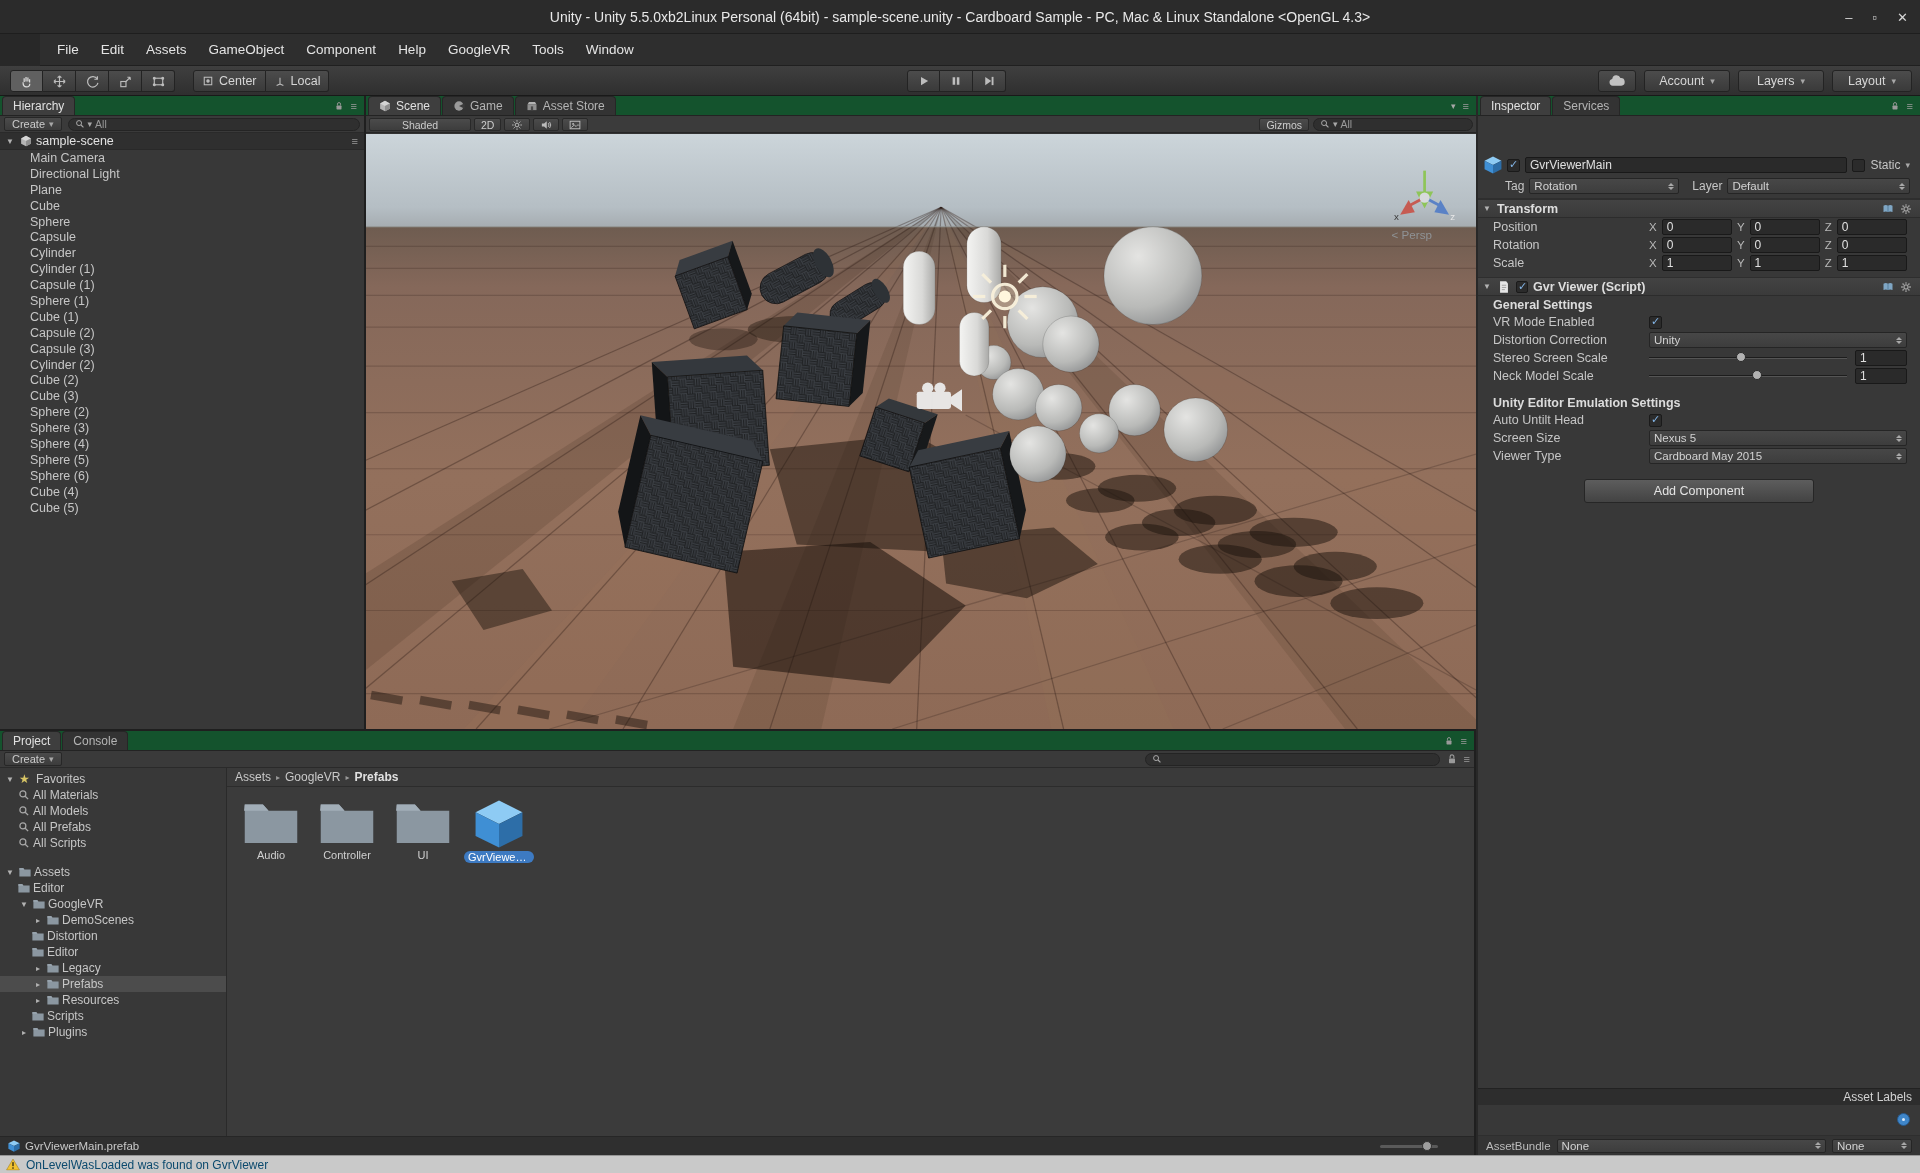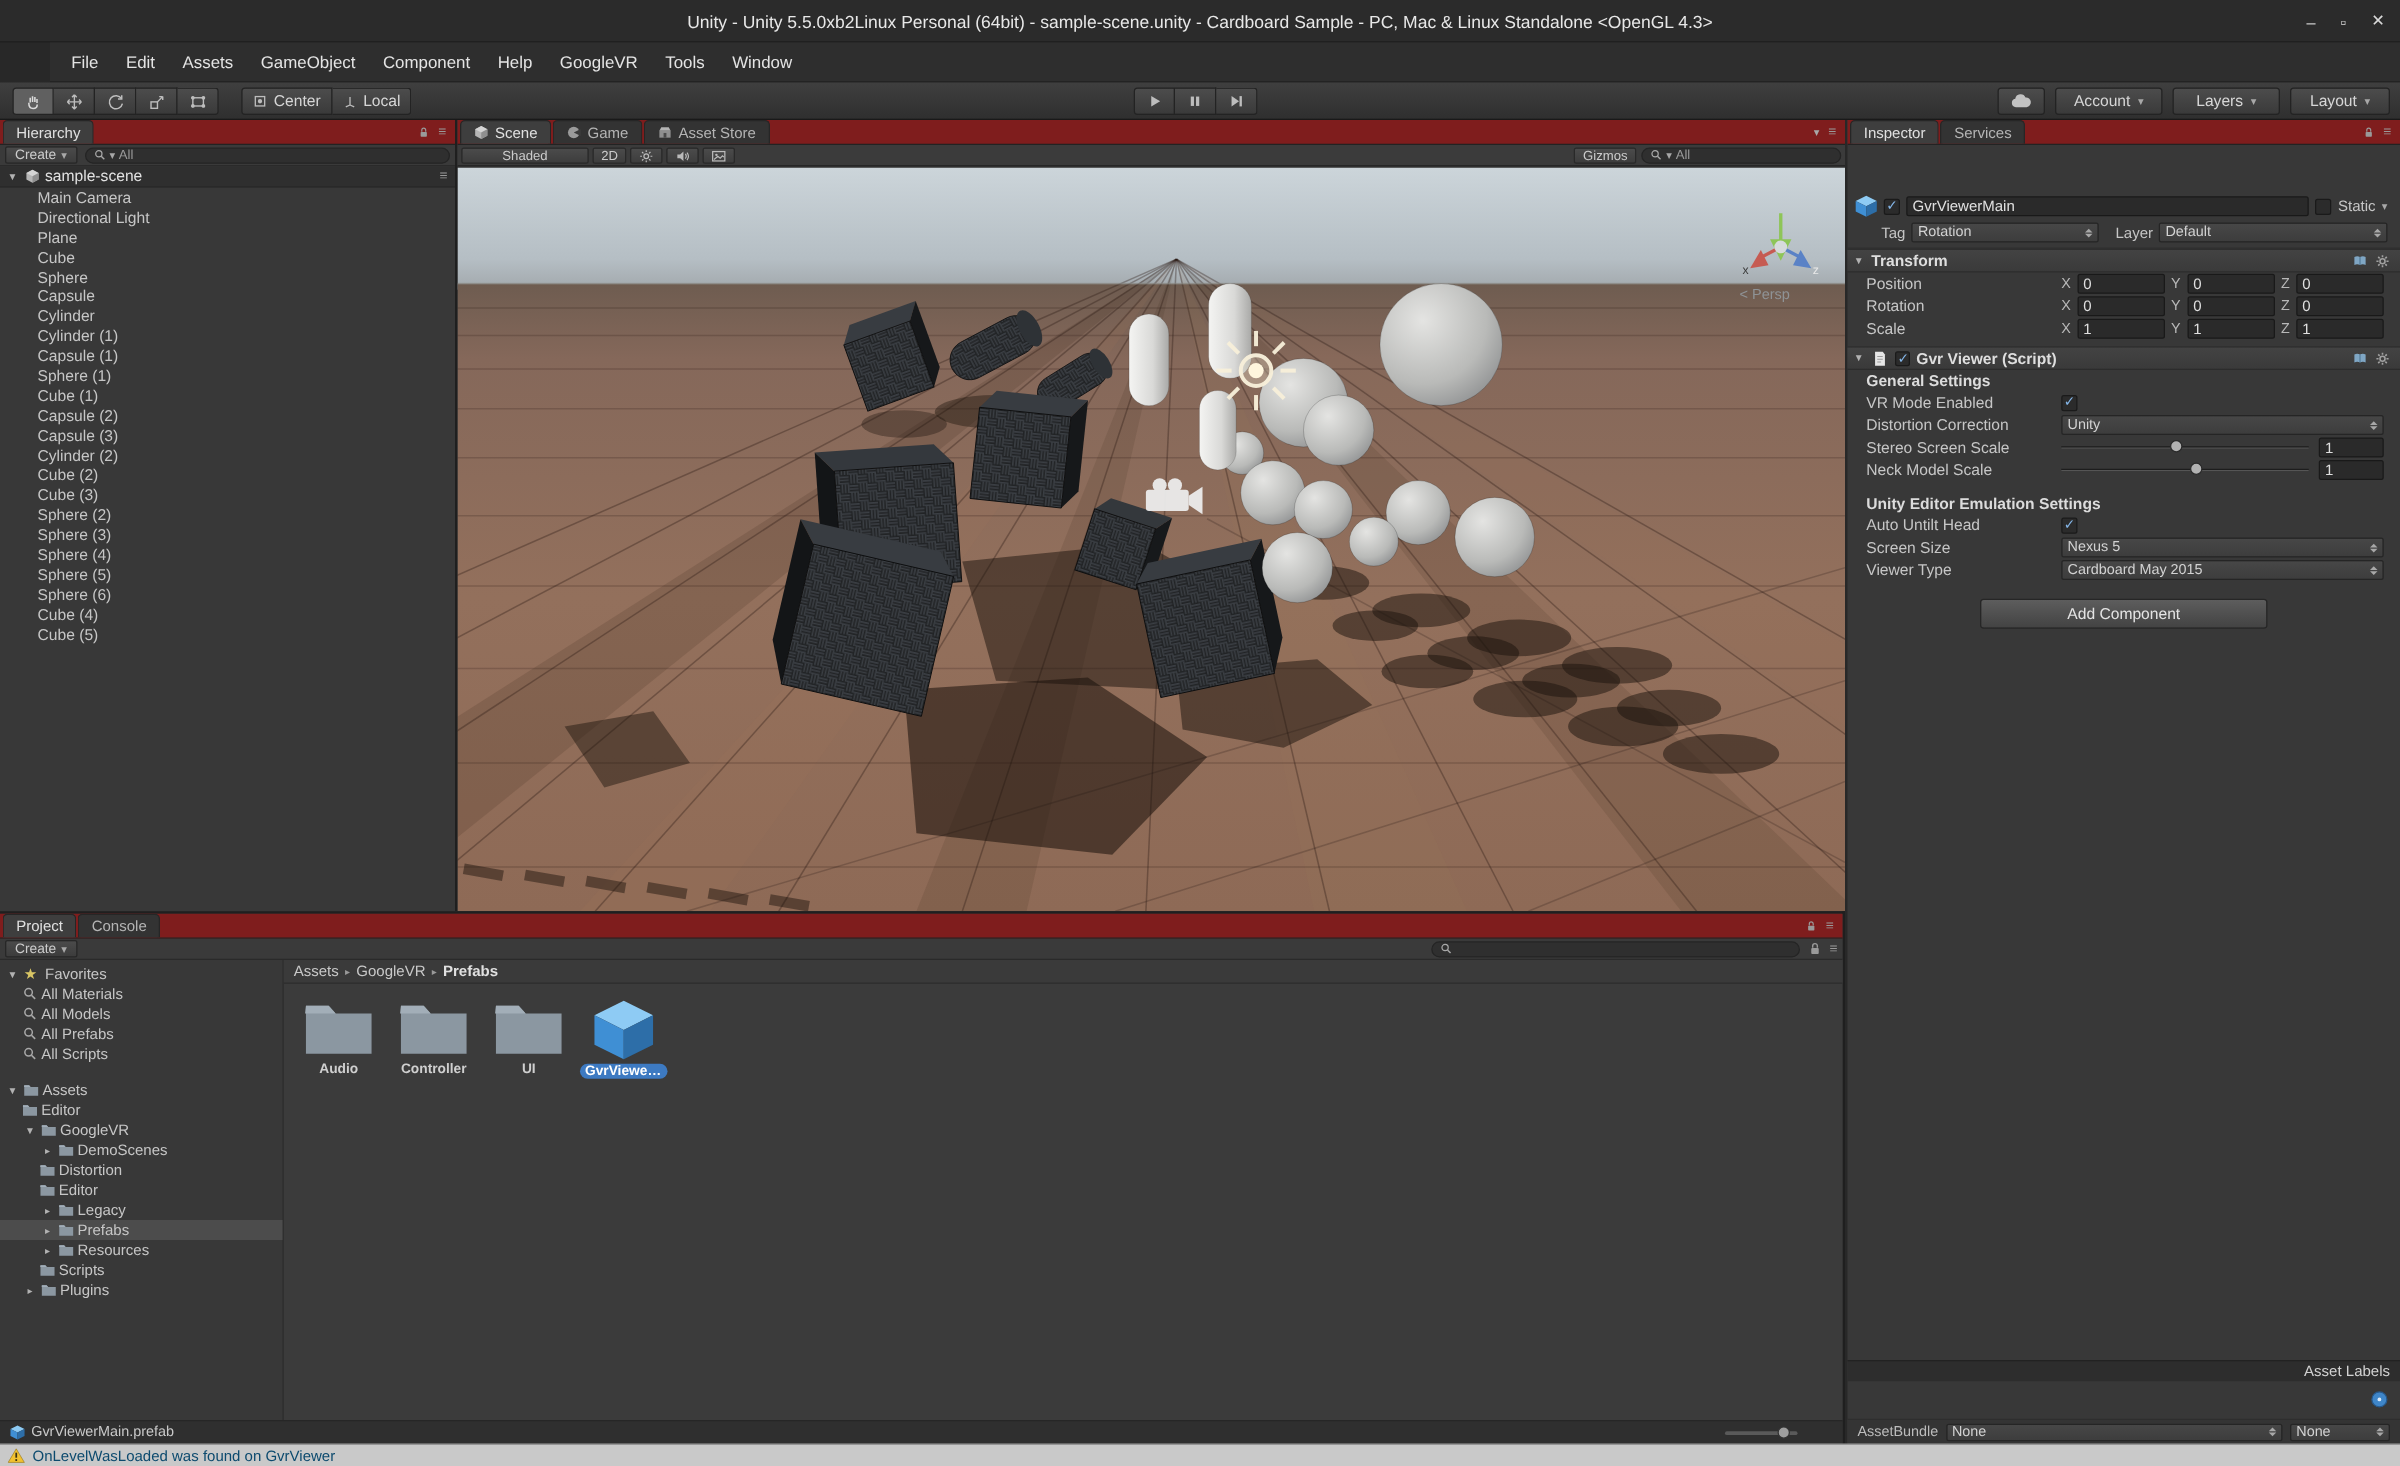--- a/index.html
+++ b/index.html
@@ -14,21 +14,21 @@
 .toolbar{position:absolute;top:66px;left:0;width:1920px;height:30px;background:linear-gradient(#3f3f3f,#2f2f2f);border-bottom:1px solid #191919;}
 .tgroup{position:absolute;top:4px;display:flex;}
 .tbtn{width:33px;height:22px;background:linear-gradient(#4c4c4c,#3a3a3a);border:1px solid #232323;border-left:none;display:flex;align-items:center;justify-content:center;}
 .tbtn.first{border-left:1px solid #232323;border-radius:3px 0 0 3px;}
 .tbtn.last{border-radius:0 3px 3px 0;}
 .tbtn.active{background:#606060;}
 .tbtn.wide{width:auto;padding:0 8px;gap:5px;font-size:12.5px;color:#d6d6d6;}
 .ddbtn{height:22px;background:linear-gradient(#4c4c4c,#3a3a3a);border:1px solid #232323;border-radius:3px;display:flex;align-items:center;justify-content:center;gap:6px;font-size:12.5px;color:#d6d6d6;padding:0 9px;}
 .car{font-size:9px;color:#a8a8a8;line-height:1;}
 
-.tabstrip{height:20px;background:#7f1d1d;border-bottom:1px solid #232323;display:flex;align-items:flex-end;padding-left:2px;}
+.tabstrip{height:20px;background:#14532d;border-bottom:1px solid #232323;display:flex;align-items:flex-end;padding-left:2px;}
 .tab{height:19px;padding:0 10px;display:flex;align-items:center;gap:5px;font-size:12px;color:#b4b4b4;background:#333333;border:1px solid #262626;border-bottom:none;border-radius:4px 4px 0 0;margin-right:1px;}
 .tab.active{background:#3e3e3e;color:#e0e0e0;}
 .strip-utils{margin-left:auto;display:flex;align-items:center;gap:7px;padding:0 7px 3px 0;color:#9a9a9a;font-size:11px;}
 .subbar{height:17px;background:#3a3a3a;border-bottom:1px solid #2a2a2a;display:flex;align-items:center;padding:0 4px;gap:6px;}
 .btn-create{font-size:11px;color:#cccccc;padding:0 7px;height:14px;line-height:13px;background:linear-gradient(#4b4b4b,#3c3c3c);border:1px solid #272727;border-radius:2px;display:flex;align-items:center;gap:4px;}
 .search{flex:1;height:13px;background:#2f2f2f;border:1px solid #242424;border-radius:7px;display:flex;align-items:center;padding:0 6px;gap:3px;font-size:10.5px;color:#9a9a9a;}
 .ic12{width:12px;height:12px;flex:none;}
 .ic14{width:14px;height:14px;flex:none;}
 .ic10{width:10px;height:10px;flex:none;}
 .arrow-e{font-size:8px;color:#b2b2b2;width:12px;text-align:center;flex:none;}
@@ -51,21 +51,21 @@
 .ptree{width:227px;border-right:1px solid #2a2a2a;background:#383838;padding-top:3px;}
 .trow{height:16px;display:flex;align-items:center;gap:3px;padding-left:4px;font-size:12px;color:#c6c6c6;}
 .trow.ind1{padding-left:18px;}
 .trow.ind2{padding-left:32px;}
 .trow.sel{background:#4c4c4c;}
 .tree-gap{height:13px;}
 .star{color:#d8c565;font-size:12px;width:14px;flex:none;line-height:1;}
 .pcontent{flex:1;background:#3b3b3b;display:flex;flex-direction:column;}
 .crumbbar{height:19px;background:#3a3a3a;border-bottom:1px solid #2c2c2c;display:flex;align-items:center;gap:5px;padding:0 8px;font-size:12px;color:#c9c9c9;}
 .crumb-sep{font-size:8px;color:#999999;}
-.tiles{display:flex;gap:4px;padding:12px 0 0 8px;font-weight:bold;}
+.tiles{display:flex;gap:4px;padding:12px 0 0 8px;}
 .tile{width:72px;display:flex;flex-direction:column;align-items:center;gap:4px;}
 .tile-label{max-width:70px;font-size:11px;color:#cfcfcf;white-space:nowrap;overflow:hidden;text-overflow:ellipsis;padding:0 4px;border-radius:7px;}
 .tile-label.sel{background:#3d7ac2;color:#ffffff;}
 .pbottom{position:absolute;left:0;right:0;bottom:0;height:19px;background:#2f2f2f;border-top:1px solid #262626;display:flex;align-items:center;gap:5px;padding:0 8px;font-size:11.5px;color:#c9c9c9;}
 .zslider{width:58px;height:3px;background:#5a5a5a;border-radius:2px;position:relative;margin-left:auto;margin-right:28px;}
 .zthumb{position:absolute;top:-4px;left:72%;width:10px;height:10px;border-radius:50%;background:#9e9e9e;border:1px solid #333333;}
 
 .inspector{position:absolute;left:1478px;top:96px;width:442px;height:1059px;background:#383838;}
 .itop{position:absolute;top:20px;left:0;right:0;}
 .ihdr1{display:flex;align-items:center;gap:5px;padding:4px 10px 2px 6px;margin-top:36px;}

